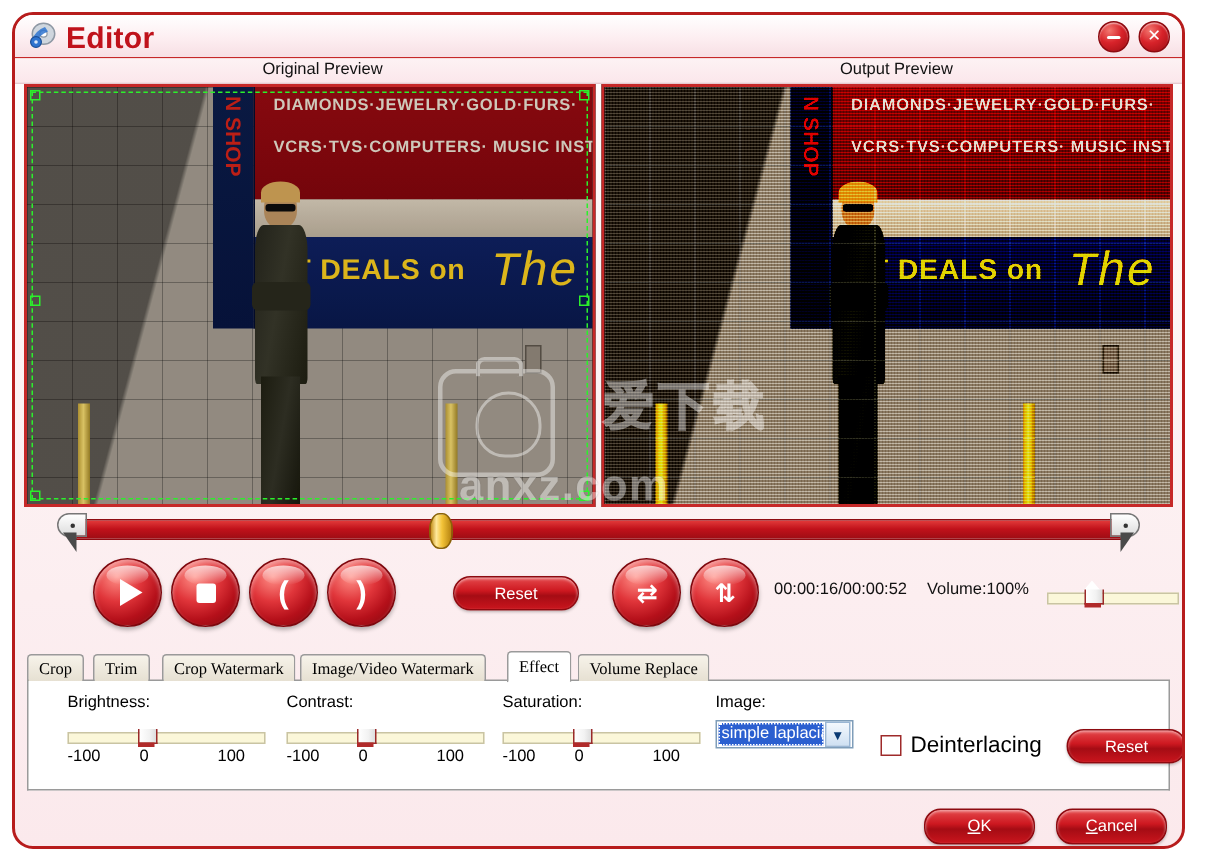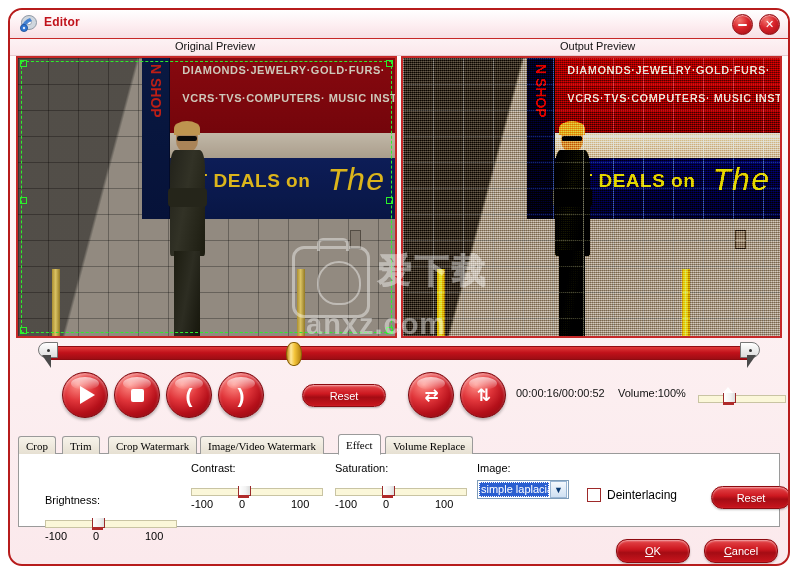--- a/index.html
+++ b/index.html
@@ -19,21 +19,21 @@
     position:relative;height:28px;
     background:linear-gradient(180deg,#ffffff 0%,#fdeef1 55%,#f7dfe4 100%);
     border-bottom:1px solid #c62828;
     border-top-left-radius:12px;border-top-right-radius:12px;
   }
   .title-icon{
     position:absolute;left:8px;top:4px;width:20px;height:20px;
   }
   .title-text{
     position:absolute;left:34px;top:5px;
-    font-size:12px;font-weight:bold;color:#c0121b;
+    font-size:20px;font-weight:bold;color:#c0121b;
     letter-spacing:.2px;
   }
   .winbtns{position:absolute;right:8px;top:4px;display:flex;gap:6px;}
   .winbtn{
     width:19px;height:19px;border-radius:50%;
     background:radial-gradient(circle at 35% 28%,#f2766f 0%,#d8232a 45%,#9d0c12 100%);
     border:1px solid #8d0a10;
     display:flex;align-items:center;justify-content:center;
     color:#fff;font-size:11px;font-weight:bold;line-height:1;
     box-shadow:inset 0 1px 1px rgba(255,255,255,.55);
@@ -131,21 +131,21 @@
   
   .watermark{position:absolute;left:268px;top:236px;width:270px;height:100px;
     pointer-events:none;z-index:6;opacity:.42;}
   .wm-case{position:absolute;left:14px;top:0;width:72px;height:66px;
     border:3px solid #fff;border-radius:12px;}
   .wm-case:before{content:"";position:absolute;left:22px;top:-11px;width:26px;height:10px;
     border:3px solid #fff;border-bottom:none;border-radius:6px 6px 0 0;}
   .wm-face{position:absolute;left:22px;top:12px;width:40px;height:40px;
     border:2px solid #fff;border-radius:50% 50% 45% 45%;}
   .wm-cn{position:absolute;left:100px;top:2px;color:#fff;font-size:34px;
-    font-weight:bold;letter-spacing:3px;font-family:"DejaVu Sans",sans-serif;
+    font-weight:bold;letter-spacing:3px;font-family:"DejaVu Sans",sans-serif;padding-left:24px;
     -webkit-text-stroke:1px #fff;}
   .wm-txt{position:absolute;left:28px;top:62px;color:#fff;font-size:29px;
     font-weight:bold;letter-spacing:1px;text-shadow:0 0 1px #666;}
   
   .transport{position:relative;height:88px;margin:2px 6px 0;}
   .trackwrap{position:relative;height:20px;margin:4px 22px 0 22px;}
   .track{position:absolute;left:12px;right:12px;top:4px;height:12px;
     background:linear-gradient(180deg,#e23a3a 0%,#c0111a 48%,#9e0d14 100%);
     border:1px solid #8e0b11;}
   .trimh{position:absolute;top:0;width:22px;height:27px;cursor:ew-resize;}
@@ -216,37 +216,37 @@
   .sthumb{position:absolute;left:46px;top:0;width:13px;height:18px;cursor:ew-resize;}
   .sthumb .tip{position:absolute;left:0;top:0;width:0;height:0;
     border-left:6.5px solid transparent;border-right:6.5px solid transparent;border-bottom:7px solid #fff;}
   .sthumb .bdy{position:absolute;left:1px;top:6px;width:11px;height:9px;
     background:linear-gradient(90deg,#fff 0%,#f2f2f2 60%,#ddd 100%);
     border:1px solid #9a2a2a;border-top:none;}
   .sthumb .bot{position:absolute;left:1px;bottom:0;width:11px;height:3px;background:#b02a2a;}
   .sticks{position:relative;height:14px;font-size:11px;color:#000;}
   .sticks span{position:absolute;top:0;}
   .tk-min{left:0;} .tk-mid{left:48px;} .tk-max{left:100px;}
-  .g-bright{left:26px;margin-top:32px;} .g-contrast{left:172px;} .g-sat{left:316px;}
+  .g-bright{left:26px;} .g-contrast{left:172px;} .g-sat{left:316px;}
   .effgroup{position:absolute;left:458px;top:8px;}
   .effgroup .cap{font-size:11px;margin-bottom:6px;}
   .combo{position:relative;width:92px;height:19px;
     border:1px solid #7f9db9;background:#fff;display:flex;align-items:center;
     cursor:pointer;box-sizing:border-box;}
   .combo .val{
     flex:1;height:15px;margin:1px;padding:0 2px;overflow:hidden;white-space:nowrap;
     background:#2a5fd0;color:#fff;font-size:11px;line-height:15px;
     outline:1px dotted #fff;outline-offset:-1px;box-sizing:border-box;}
   .combo .arrow{width:17px;height:17px;margin-right:1px;
     background:linear-gradient(180deg,#f4f8fd 0%,#cfe0f2 100%);
     border:1px solid #9ab6d4;display:flex;align-items:center;justify-content:center;
     font-size:9px;color:#0a3a73;box-sizing:border-box;}
   .chkwrap{position:absolute;left:568px;top:34px;display:flex;align-items:center;gap:6px;cursor:pointer;}
   .chkbox{width:12px;height:12px;border:1px solid #9e2a2a;background:#fff;}
-  .chklbl{font-size:12px;color:#000;}
+  .chklbl{font-size:15px;color:#000;}
   .reset-panel{left:692px;top:32px;width:78px;height:21px;}
   
   .footer{position:relative;height:46px;margin:0 8px;}
   .fbtn{position:absolute;top:12px;width:72px;height:22px;border-radius:11px;
     color:#fff;font-size:11px;display:flex;align-items:center;justify-content:center;cursor:pointer;
     background:linear-gradient(180deg,#e5494c 0%,#cd1820 42%,#a50c14 58%,#c9151d 100%);
     border:1px solid #8d0a10;
     box-shadow:inset 0 1px 2px rgba(255,255,255,.55),0 1px 2px rgba(0,0,0,.25);}
   .ok{left:598px;} .cancel{left:686px;}
   .acc{text-decoration:underline;}

